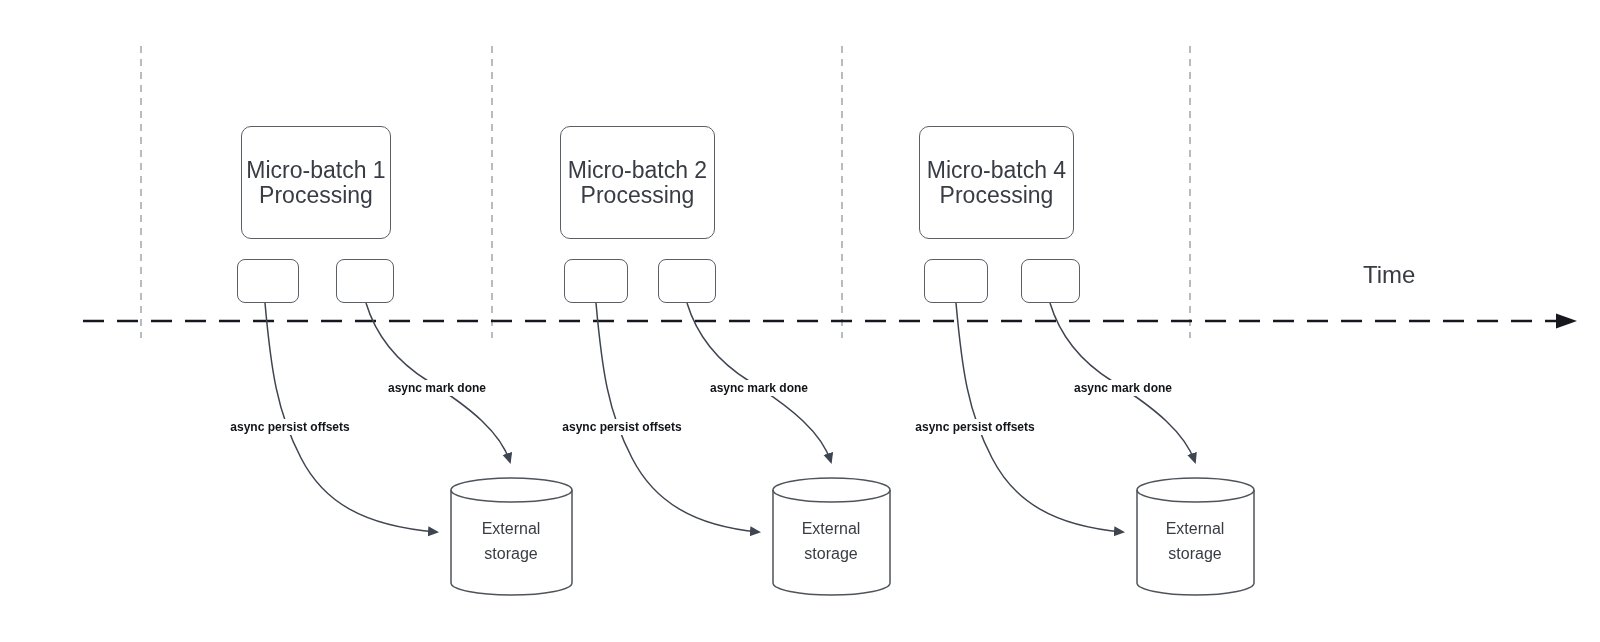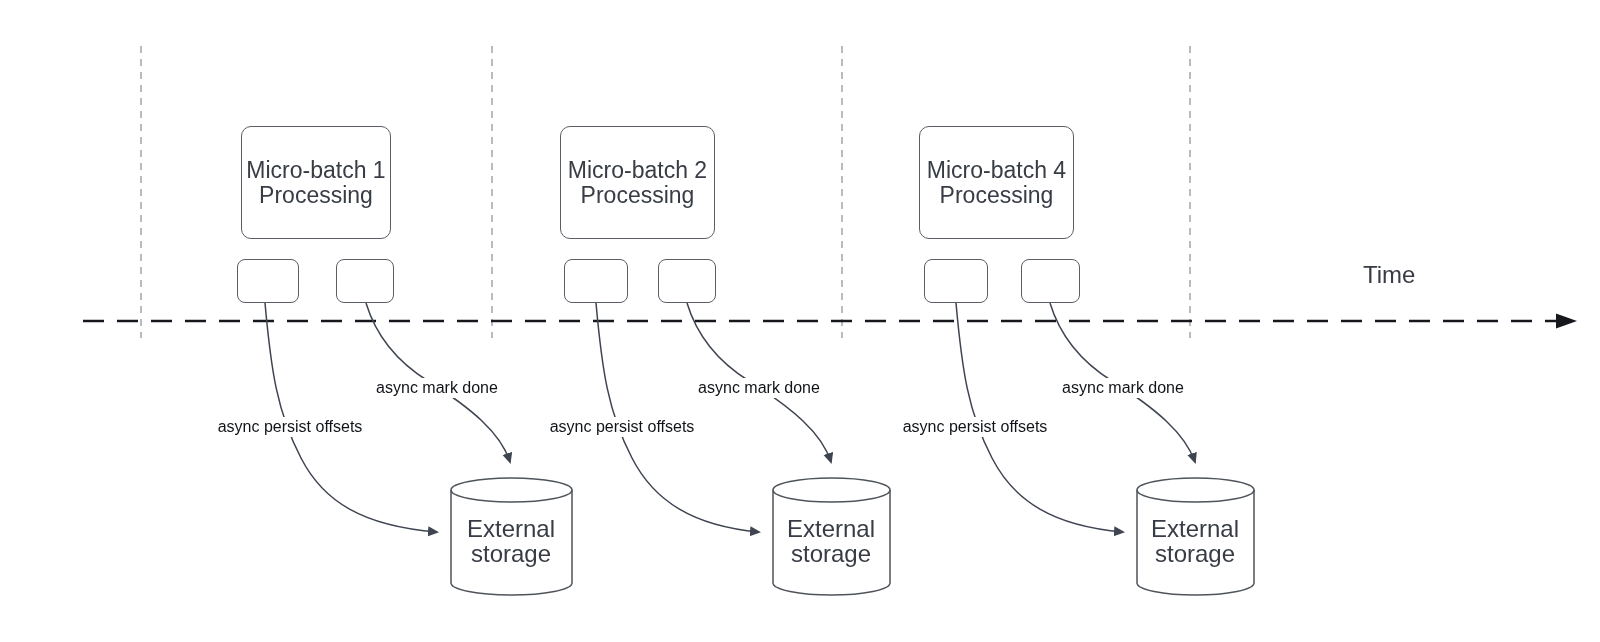--- a/index.html
+++ b/index.html
@@ -46,31 +46,31 @@
     border:1.4px solid var(--shape-stroke);
     border-radius:8px;
     background:#fff;
     width:62px;height:44px;
   }
   .edge-label{
     position:absolute;
     transform:translate(-50%,-50%);
     background:#fff;
     padding:1px 3px;
-    font-size:16px;font-weight:normal;
+    font-size:12px;font-weight:bold;
     color:var(--edge-label-text);
     white-space:nowrap;
   }
   .storage-label{
     position:absolute;
     width:130px;
     transform:translate(-50%,0);
     text-align:center;
     color:var(--heading-text);
-    font-size:24px;line-height:25px;
+    font-size:16px;line-height:25px;
     white-space:pre-line;
   }
   .time-label{
     position:absolute;
     color:var(--heading-text);
     font-size:24px;
     white-space:nowrap;
   }
 </style>
 </head>

